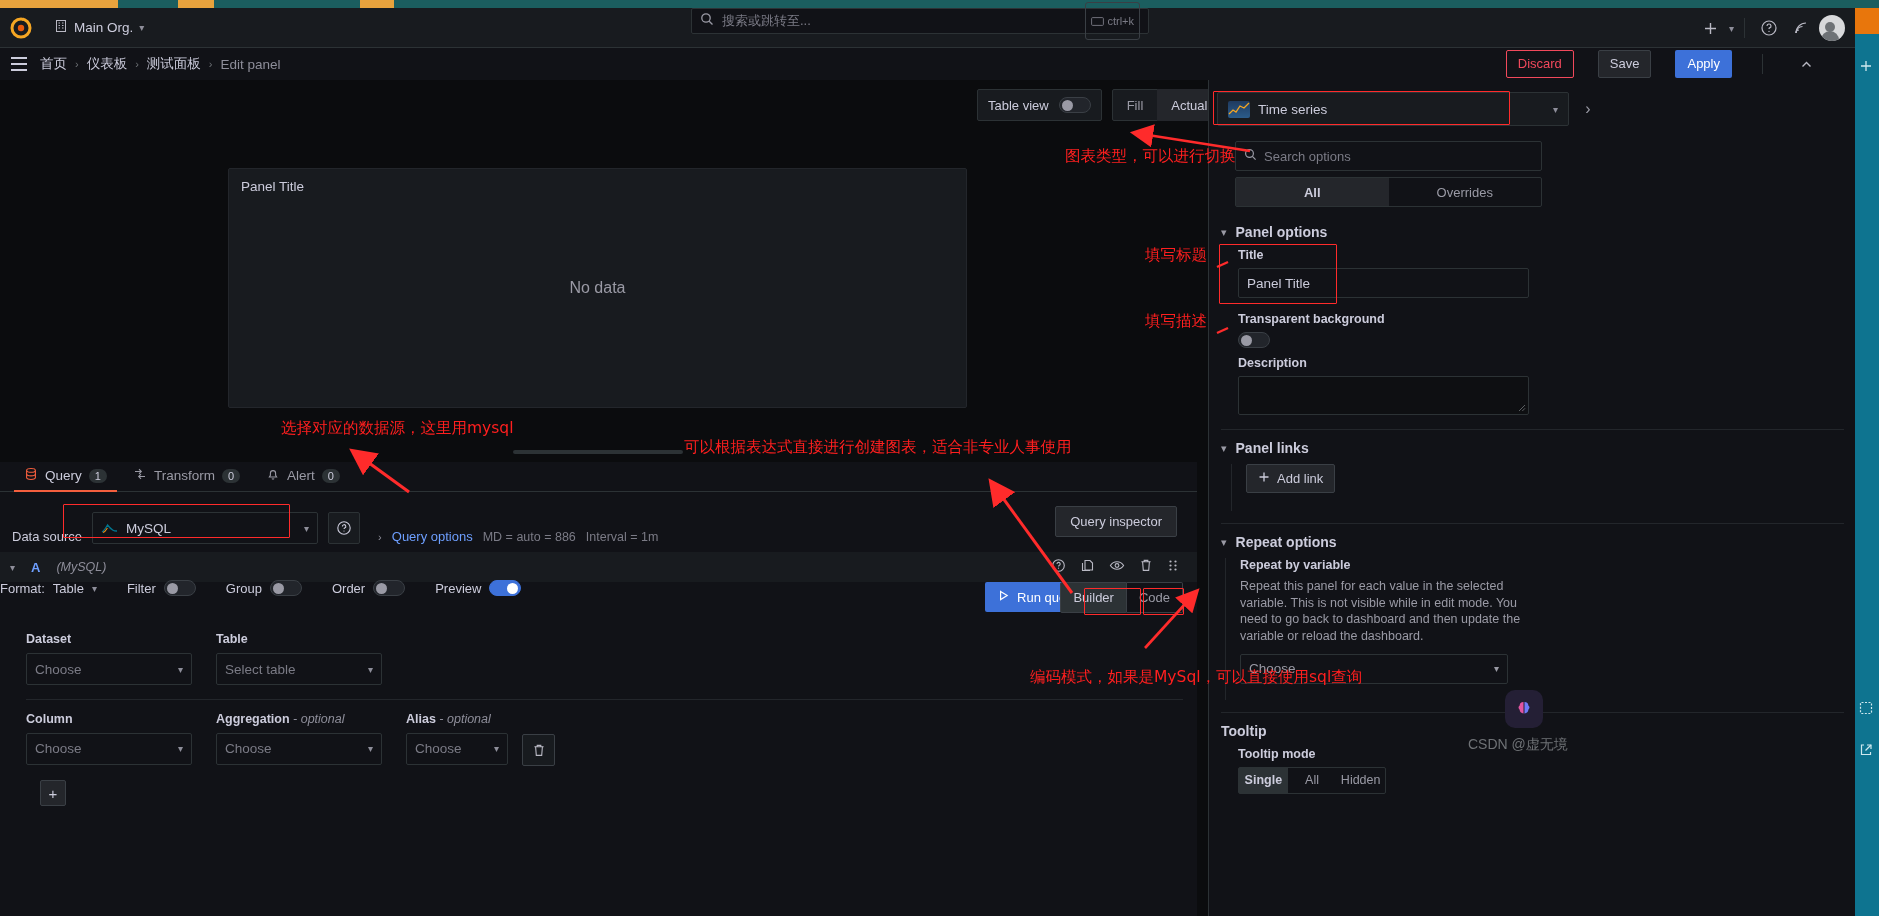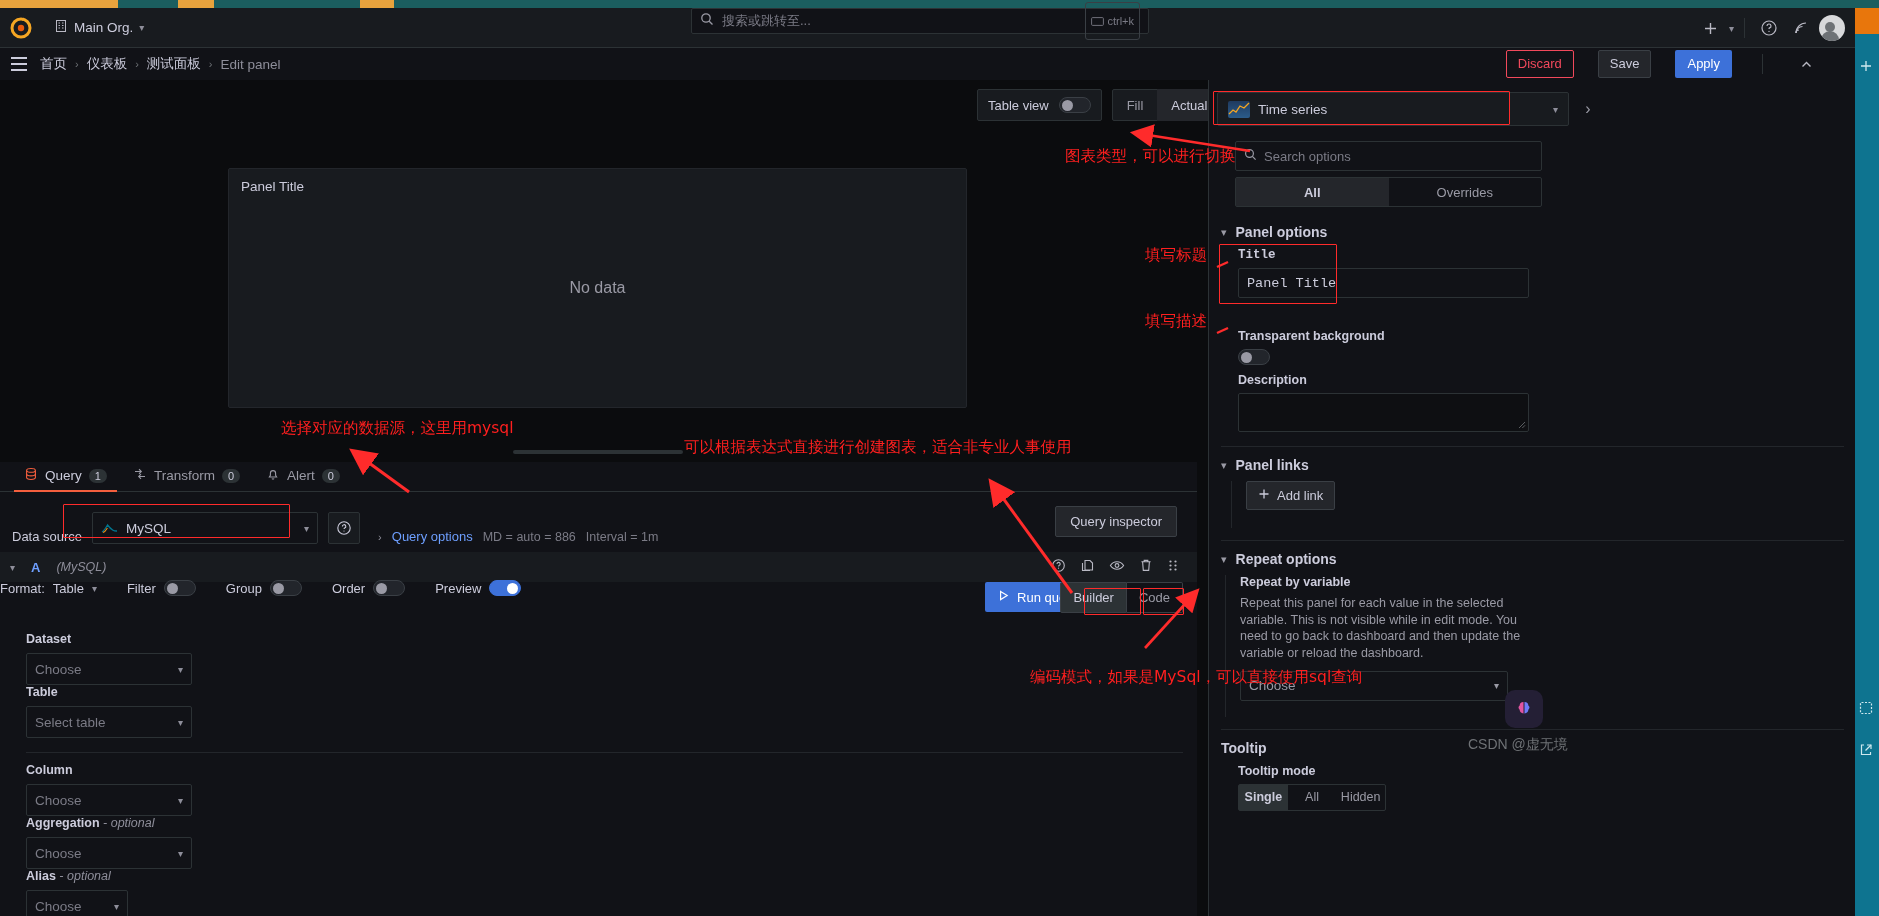--- a/index.html
+++ b/index.html
@@ -120,21 +120,21 @@
   .ctlitem { display:flex; align-items:center; gap: 8px; margin-right: 30px;}
   .fmt-sel { display:flex; align-items:center; gap: 8px; cursor:pointer;}
 
   .runbtn { position: absolute; right: 108px; top: 120px; background: #3d71d9; color: #fff; border-radius: 2px; font-size: 13px; padding: 7px 12px; display: flex; align-items: center; gap: 7px; cursor: pointer; font-weight:500;}
   .bcgroup { position: absolute; right: 14px; top: 120px; display: flex; }
   .bcbtn { font-size: 13px; padding: 7px 12px; cursor: pointer; border:1px solid #3a3f45; }
   .bcbtn.sel { background: #2c3235; color: #ccccdc; border-radius: 2px 0 0 2px;}
   .bcbtn.un { background: #111217; color: #9a9aa5; border-left: none; border-radius: 0 2px 2px 0;}
 
   .qform { position: absolute; left: 14px; top: 160px; width: 1169px; }
-  .formrow { display: flex; gap: 0px; align-items: flex-start; padding: 10px 0 14px 12px; flex-direction: column; }
+  .formrow { display: flex; gap: 0px; align-items: center; padding: 10px 0 14px 12px; }
   .field { display: flex; flex-direction: column; gap: 7px; }
   .field .lab { font-size: 12.5px; color: #ccccdc; font-weight: 600; }
   .field .lab .opt { color: #8e8e9a; font-weight: 400; font-style: italic;}
   .rowsep { height:1px; background:#23262b; margin-left: 12px;}
   .trash { width: 33px; height: 32px; border: 1px solid #3a3f45; background:#181b1f; border-radius: 2px; display:flex; align-items:center; justify-content:center; color:#b9b9c4; cursor:pointer; margin-top: 24px;}
   .plusbtn { margin: 0 0 0 26px; width: 26px; height: 26px; background:#24262b; border:1px solid #3a3f45; border-radius:2px; display:flex;align-items:center;justify-content:center;color:#ccccdc;cursor:pointer;font-size:15px;}
 
   
   .optpane { position: absolute; left: 1208px; top: 80px; width: 647px; height: 836px; background: #111217; border-left: 1px solid #2c3235; }
   .vizpicker {
@@ -576,21 +576,21 @@
       <div class="opttab sel">All</div>
       <div class="opttab">Overrides</div>
     </div>
 
     <div class="optbody">
       <div class="sechdr">
         <span class="tw">▾</span>
         <span>Panel options</span>
       </div>
 
-      <div class="optfield" style="margin-bottom:31px;font-family:Liberation Mono, monospace;">
+      <div class="optfield" style="margin-bottom:14px;">
         <div class="optlabel">Title</div>
         <div class="optinput">Panel Title</div>
       </div>
 
       <div class="optfield" style="margin-bottom:8px;">
         <div class="optlabel">Transparent background</div>
         <div class="toggle">
             <div class="knob"></div>
           </div>
       </div>

